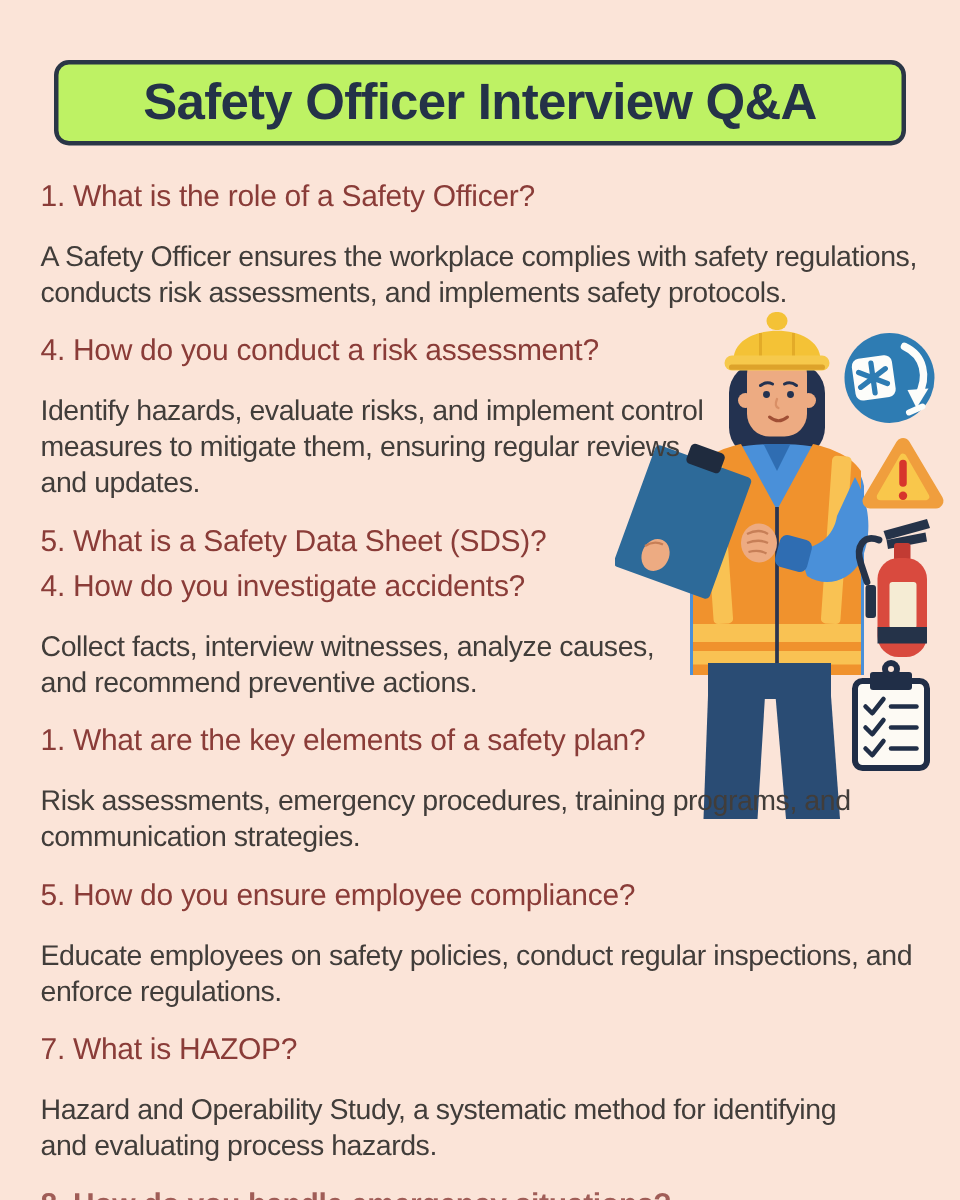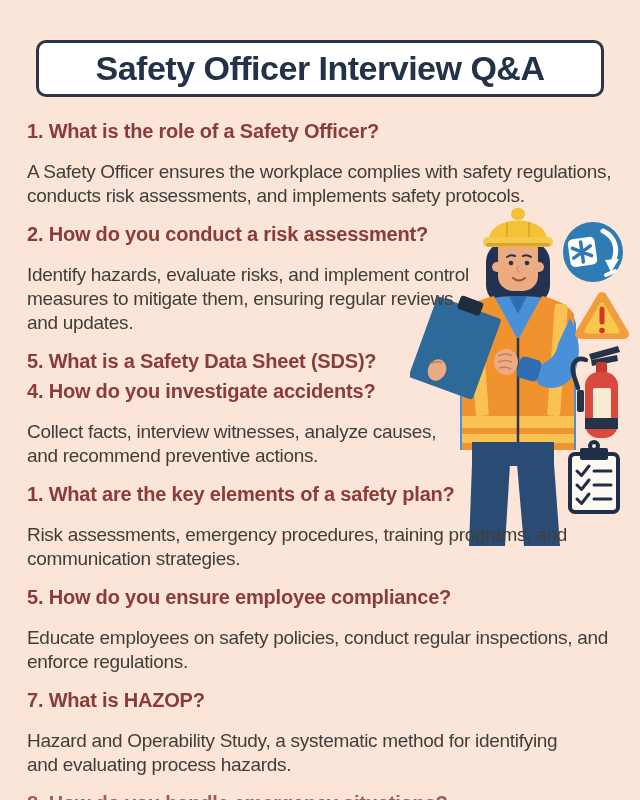--- a/index.html
+++ b/index.html
@@ -7,36 +7,36 @@
   body {
     position: relative;
     width: 640px; height: 800px;
     overflow: hidden;
     background: #fbe4d8;
     font-family: "Liberation Sans", sans-serif;
   }
   .banner {
     position: absolute; left: 36px; top: 40px;
     width: 568px; height: 57px;
-    background: #ffffff;
+    background: #bef264;
     border: 3px solid #2a3646;
     border-radius: 10px;
     display: flex; align-items: center; justify-content: center;
     z-index: 2;
   }
   .banner h1 {
     font-size: 34px; font-weight: 700; color: #243248;
     letter-spacing: -0.5px; white-space: nowrap;
   }
   .content {
     position: absolute; left: 27px; top: 118px; right: 14px;
     z-index: 1;
   }
   .qa h2 {
-    font-size: 20px; font-weight: 700; color: #8a3c38;
+    font-size: 20px; font-weight: 400; color: #8a3c38;
     line-height: 26px; letter-spacing: -0.2px; margin: 0 0 4px 0;
   }
   .qa p {
     font-size: 19px; color: #413d3a;
     line-height: 24px; letter-spacing: -0.3px;
     white-space: pre-line; margin: 16px 0 13px 0;
   }
   .partial-q {
     position: absolute; left: 27px; top: 792px;
     font-size: 20px; font-weight: 700; color: #8a3c38;
@@ -57,21 +57,21 @@
 </div>
 
 <div class="content" id="qa-list">
   <section class="qa">
     <h2>1. What is the role of a Safety Officer?</h2>
     <p>A Safety Officer ensures the workplace complies with safety regulations,
 conducts risk assessments, and implements safety protocols.</p>
   </section>
 
   <section class="qa">
-    <h2>2. How do you conduct a risk assessment?</h2>
+    <h2>4. How do you conduct a risk assessment?</h2>
     <p>Identify hazards, evaluate risks, and implement control
 measures to mitigate them, ensuring regular reviews
 and updates.</p>
   </section>
 
   <section class="qa">
     <h2>5. What is a Safety Data Sheet (SDS)?</h2>
   </section>
 
   <section class="qa">

